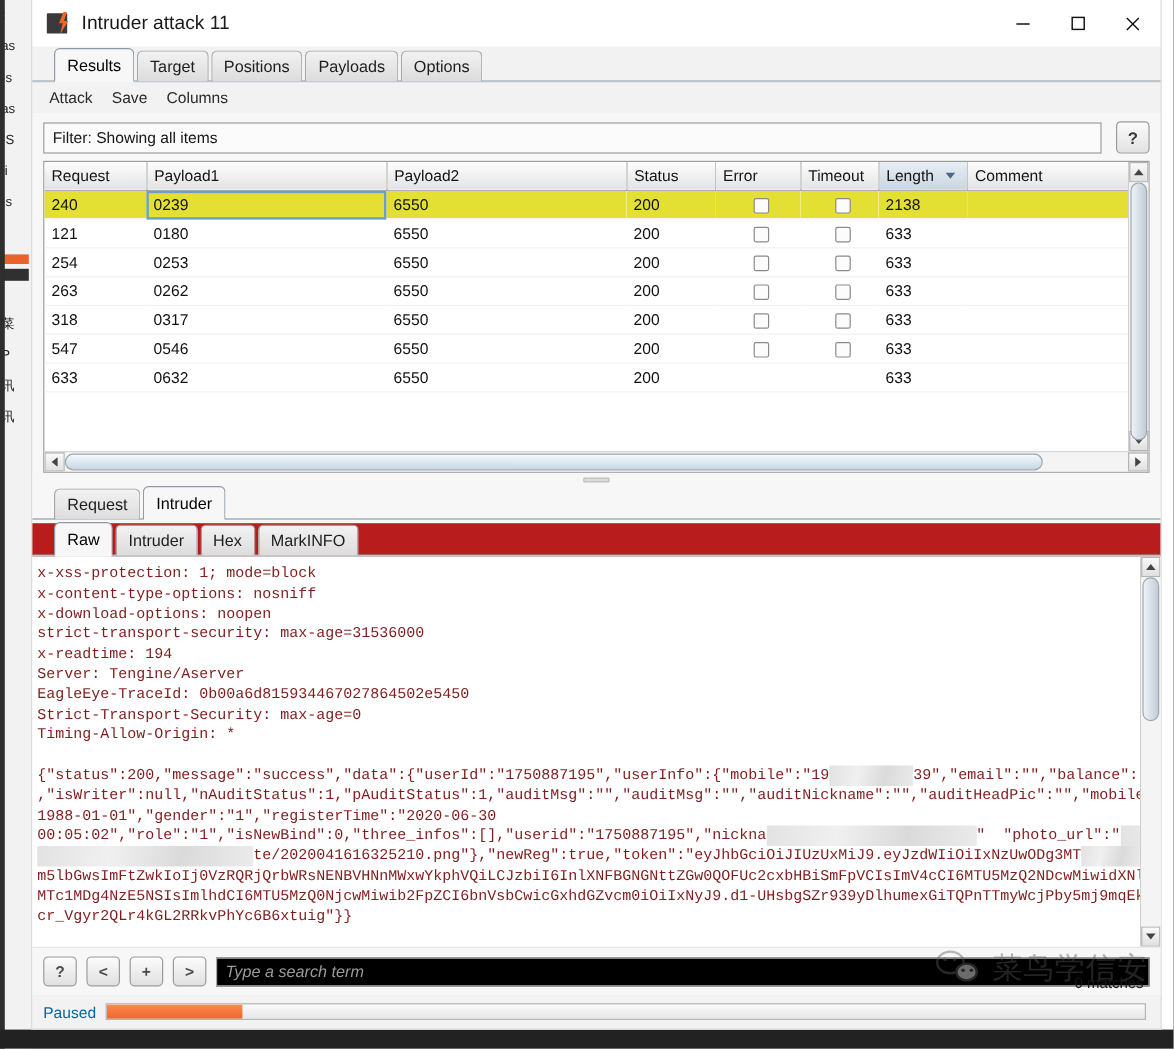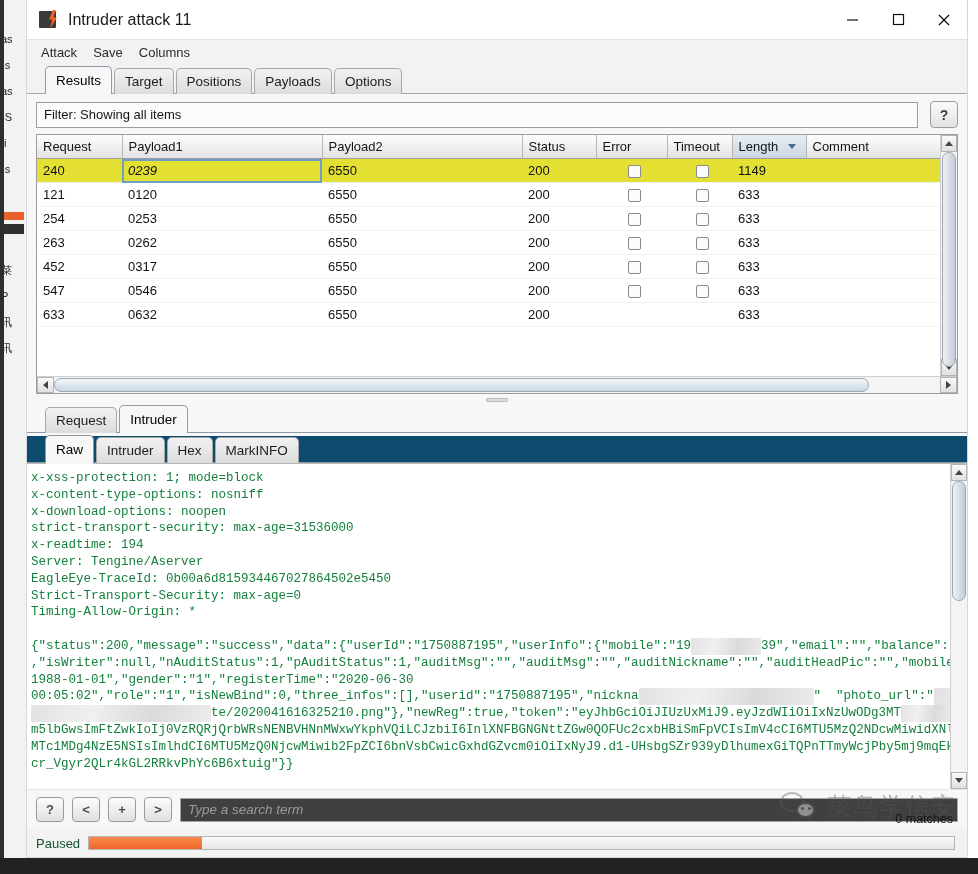--- a/index.html
+++ b/index.html
@@ -227,21 +227,20 @@
     font-size: 13px;
     color: #111;
     border-bottom: 1px solid #f2f2f2;
     white-space: nowrap;
     overflow: hidden;
   }
   tr.row-selected td { background: #e3e033; }
   td.cell-focus {
     outline: 2px solid #6f9fc8;
     outline-offset: -2px;
-    font-style: italic;
   }
   td.center { text-align: center; padding-left: 0; }
   .cb {
     display: inline-block;
     width: 13px; height: 13px;
     border: 1px solid #8a8a8a;
     background: #fcfcfc;
     border-radius: 2px;
     vertical-align: middle;
   }
@@ -316,21 +315,21 @@
   }
   #msg-tabs::after {
     content: ""; position: absolute; left: 0; right: 0; bottom: 0;
     height: 1px; background: #8d9aa8;
   }
   #sub-tabs {
     height: 27px; min-height: 27px;
     display: flex; align-items: flex-end;
     padding-left: 18px;
     position: relative;
-    background: #0c4a6e;
+    background: #b91c1c;
     margin-top: 3px;
   }
   #sub-tabs::after {
     content: ""; position: absolute; left: 0; right: 0; bottom: 0;
     height: 1px; background: #8d9aa8;
   }
 
   
   #resp-wrap {
     flex: 1; min-height: 0;
@@ -339,21 +338,21 @@
     border-top: 1px solid #b8b8b8;
     display: flex;
     position: relative;
     overflow: hidden;
   }
   #resp-body {
     flex: 1; min-width: 0;
     font-family: "Liberation Mono", "DejaVu Sans Mono", monospace;
     font-size: 12.5px;
     line-height: 16.8px;
-    color: #15803d;
+    color: #7f1d1d;
     padding: 6px 2px 2px 4px;
     white-space: pre;
     overflow: hidden;
     position: relative;
   }
   .redact {
     display: inline-block;
     background: linear-gradient(100deg,#e2e2e2,#f0f0f0,#dadada,#ebebeb);
     color: transparent;
     border-radius: 1px;
@@ -374,21 +373,21 @@
     width: 28px; height: 25px;
     border: 1px solid #9a9a9a;
     border-radius: 4px;
     background: linear-gradient(to bottom, #fcfcfc 0%, #e0e0e0 100%);
     display: flex; align-items: center; justify-content: center;
     font-size: 13px; color: #4a4a4a; font-weight: bold;
   }
   #search-input {
     flex: 1;
     height: 24px;
-    background: #404040;
+    background: #000000;
     border: 1px solid #a5a5a5;
     display: flex; align-items: center;
     padding-left: 7px;
     font-size: 13.5px;
     color: #9a9a9a;
     font-style: italic;
   }
   #matches {
     position: absolute;
     right: 14px; top: 22px;
@@ -398,21 +397,21 @@
   }
 
   
   #statusbar {
     height: 28px; min-height: 28px;
     background: #f2f2f2;
     display: flex; align-items: center;
     padding-left: 9px;
     gap: 8px;
   }
-  #status-label { font-size: 13px; color: #14532d; }
+  #status-label { font-size: 13px; color: #0369a1; }
   #progress-outer {
     flex: 1;
     height: 14px;
     background: linear-gradient(to bottom,#fbfbfb,#e6e6e6);
     border: 1px solid #b5b5b5;
     position: relative;
     margin-right: 12px;
     overflow: hidden;
   }
   #progress-fill {
@@ -496,32 +495,32 @@
       </div>
       <div class="win-btn">
         <svg width="14" height="14" viewBox="0 0 14 14">
             <line x1="2" y1="2" x2="12" y2="12" stroke="#111" stroke-width="1.2"></line>
             <line x1="12" y1="2" x2="2" y2="12" stroke="#111" stroke-width="1.2"></line>
           </svg>
       </div>
     </div>
   </div>
 
-  <div id="menubar">
-    <div class="menu-item">Attack</div>
-    <div class="menu-item">Save</div>
-    <div class="menu-item">Columns</div>
-  </div>
-
   <div id="tabstrip">
     <div class="tab active">Results</div>
     <div class="tab">Target</div>
     <div class="tab">Positions</div>
     <div class="tab">Payloads</div>
     <div class="tab">Options</div>
+  </div>
+
+  <div id="menubar">
+    <div class="menu-item">Attack</div>
+    <div class="menu-item">Save</div>
+    <div class="menu-item">Columns</div>
   </div>
 
   <div id="content">
 
     <div id="filter-row">
       <div id="filter-box">
         <span>Filter: Showing all items</span>
       </div>
       <div id="help-btn">?</div>
     </div>
@@ -556,26 +555,26 @@
               </tr>
             </thead>
             <tbody id="tbody">
                 <tr class="row-selected">
                   <td>240</td>
                   <td class="cell-focus">0239</td>
                   <td>6550</td>
                   <td>200</td>
                   <td class="center"><span class="cb"></span></td>
                   <td class="center"><span class="cb"></span></td>
-                  <td>1149</td>
+                  <td>2138</td>
                   <td></td>
                 </tr>
                 <tr>
                   <td>121</td>
-                  <td>0120</td>
+                  <td>0180</td>
                   <td>6550</td>
                   <td>200</td>
                   <td class="center"><span class="cb"></span></td>
                   <td class="center"><span class="cb"></span></td>
                   <td>633</td>
                   <td></td>
                 </tr>
                 <tr>
                   <td>254</td>
                   <td>0253</td>
@@ -590,21 +589,21 @@
                   <td>263</td>
                   <td>0262</td>
                   <td>6550</td>
                   <td>200</td>
                   <td class="center"><span class="cb"></span></td>
                   <td class="center"><span class="cb"></span></td>
                   <td>633</td>
                   <td></td>
                 </tr>
                 <tr>
-                  <td>452</td>
+                  <td>318</td>
                   <td>0317</td>
                   <td>6550</td>
                   <td>200</td>
                   <td class="center"><span class="cb"></span></td>
                   <td class="center"><span class="cb"></span></td>
                   <td>633</td>
                   <td></td>
                 </tr>
                 <tr>
                   <td>547</td>

